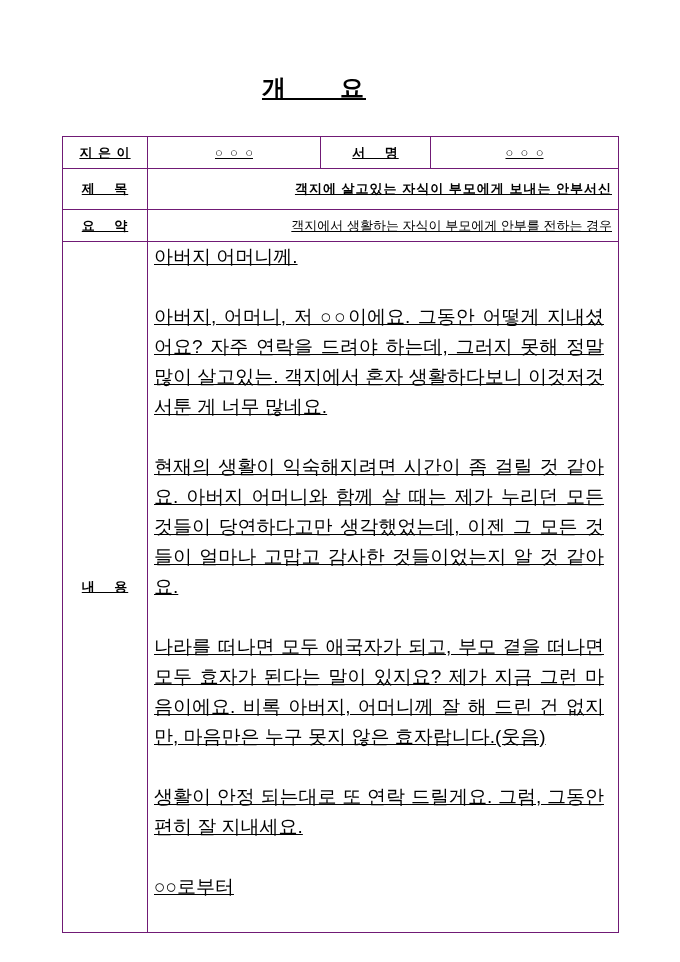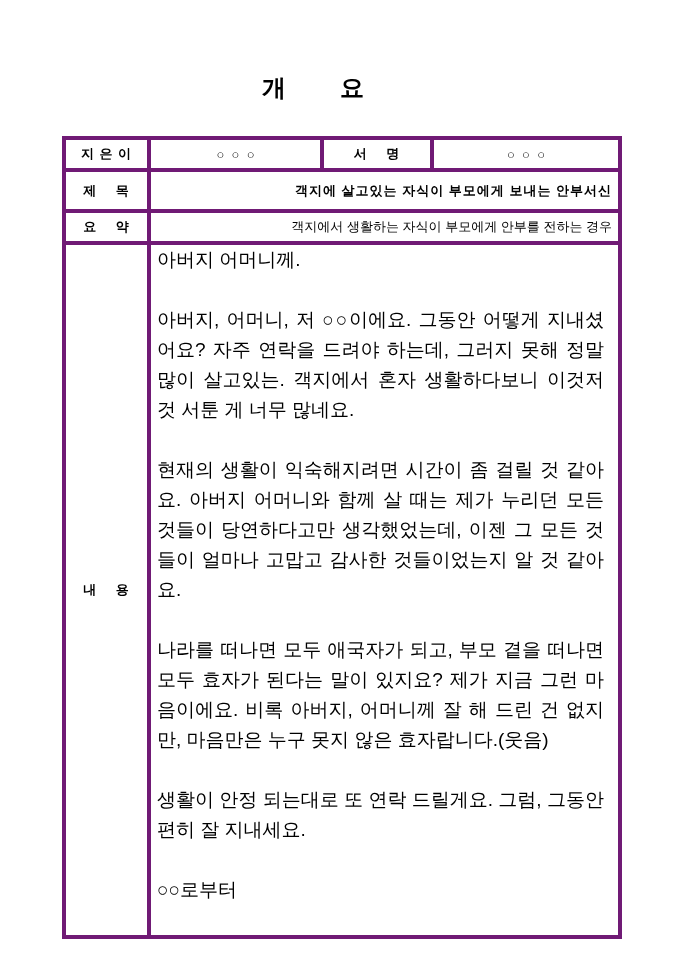--- a/index.html
+++ b/index.html
@@ -10,20 +10,21 @@
     font-family: "Liberation Sans", "DejaVu Sans", sans-serif;
   }
   .page {
     position: relative;
     width: 628px;
     height: 962px;
     background: #ffffff;
     box-sizing: border-box;
     padding: 74px 62px 0 62px;
     overflow: hidden;
+    text-decoration: underline;
   }
   .doc-title {
     text-align: center;
     font-size: 24px;
     font-weight: bold;
     line-height: 28px;
     white-space: pre;
     margin: 0 0 34px 0;
     letter-spacing: 2px;
   }
@@ -31,21 +32,21 @@
     border-collapse: collapse;
     width: 556px;
     table-layout: fixed;
   }
   table.overview col.c1 { width: 85px; }
   table.overview col.c2 { width: 173px; }
   table.overview col.c3 { width: 110px; }
   table.overview col.c4 { width: 188px; }
   table.overview th,
   table.overview td {
-    border: 4px solid #701a75;
+    border: 1px solid #701a75;
     font-size: 13px;
     padding: 0 6px;
     vertical-align: middle;
     box-sizing: border-box;
     overflow: hidden;
   }
   table.overview th {
     font-weight: bold;
     text-align: center;
     white-space: pre;

